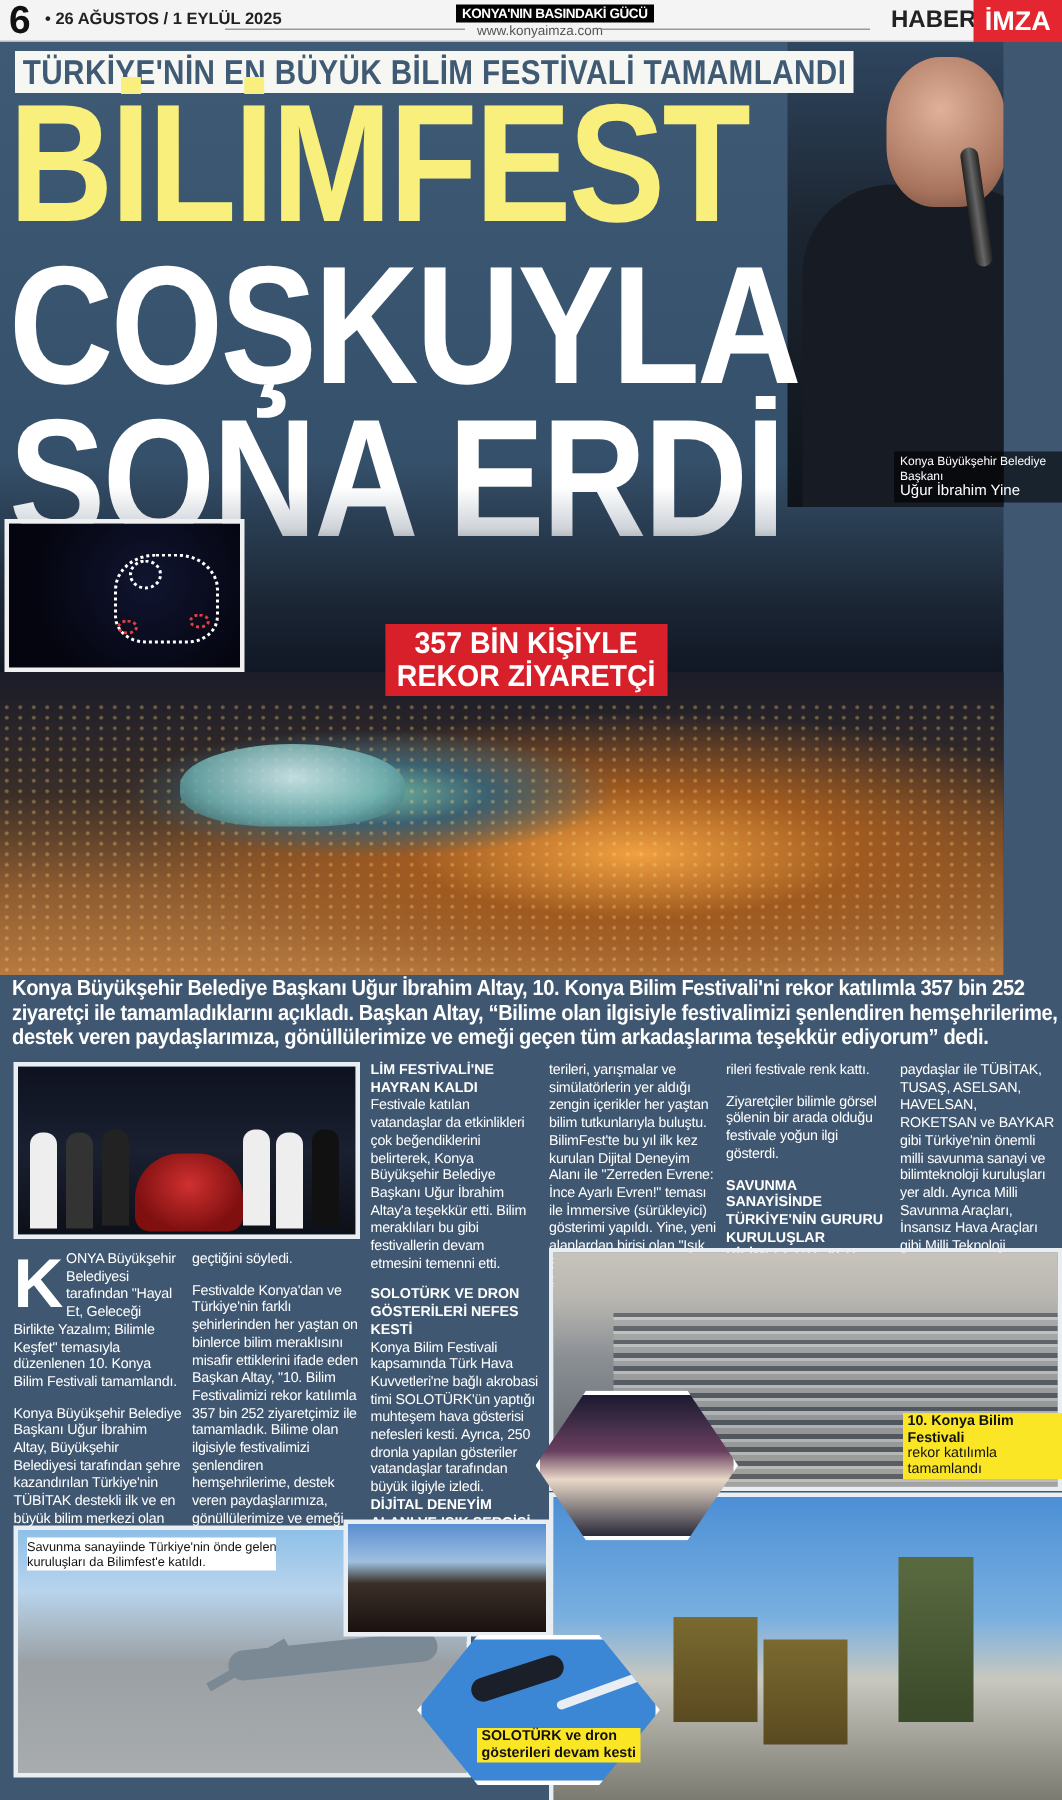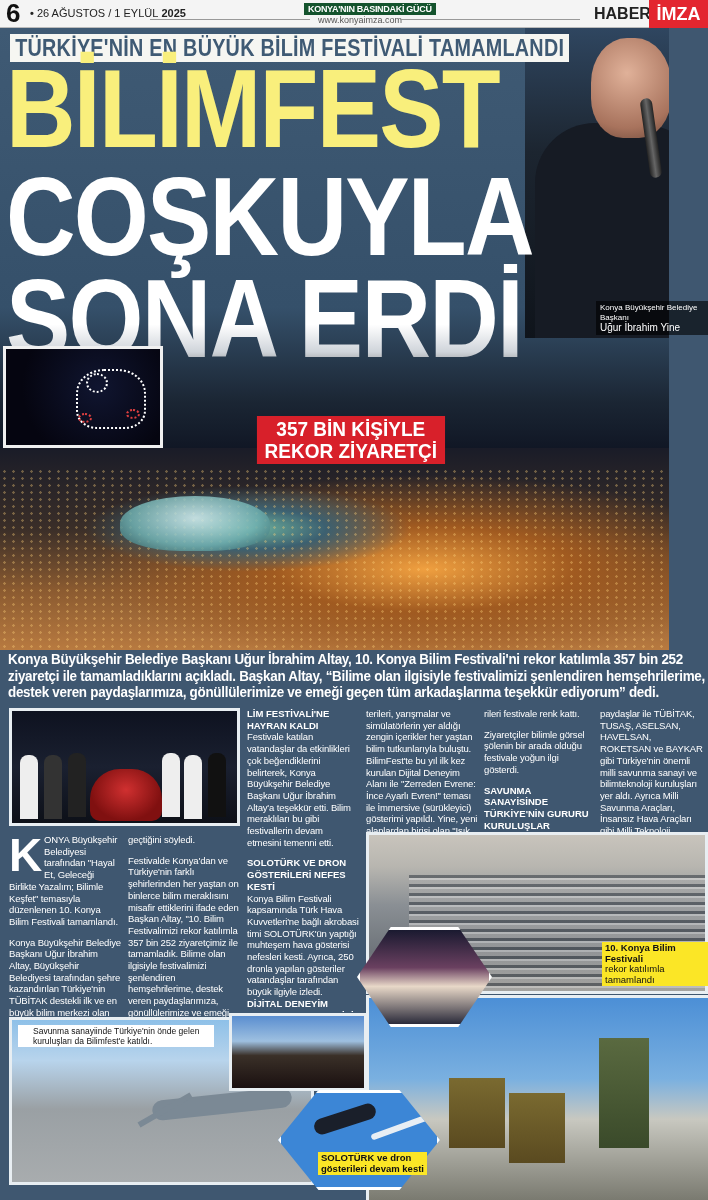--- a/index.html
+++ b/index.html
@@ -1,21 +1,21 @@
 <!DOCTYPE html>
 <html><head>
 <meta charset="utf-8">
 <style>
   * { box-sizing: border-box; margin: 0; padding: 0; }
   body { width: 708px; height: 1200px; overflow: hidden; background: #3f5770; font-family: "Liberation Sans", sans-serif; position: relative; }
   .topbar { position: absolute; left: 0; top: 0; width: 708px; height: 28px; background: #f4f4f4; border-bottom: 1px solid #bbb; }
   .pagenum { position: absolute; left: 6px; top: -2px; font: bold 26px "Liberation Sans", sans-serif; color: #111; }
   .date { position: absolute; left: 30px; top: 7px; font: bold 11px "Liberation Sans", sans-serif; color: #222; }
-  .date b { font-weight: normal; }
-  .slogan { position: absolute; left: 304px; top: 3px; background: #14532d; color: #fff; font: bold 9px "Liberation Sans", sans-serif; padding: 1px 4px; letter-spacing: -0.3px; }
+  .date b { font-weight: bold; }
+  .slogan { position: absolute; left: 304px; top: 3px; background: #000000; color: #fff; font: bold 9px "Liberation Sans", sans-serif; padding: 1px 4px; letter-spacing: -0.3px; }
   .website { position: absolute; left: 318px; top: 15px; font: 9px "Liberation Sans", sans-serif; color: #555; }
   .website-line { position: absolute; top: 19px; height: 1px; background: #999; }
   .haber { position: absolute; left: 594px; top: 5px; font: bold 16px "Liberation Sans", sans-serif; color: #222; }
   .imza { position: absolute; left: 649px; top: 0; width: 59px; height: 28px; background: #e3262f; color: #fff; font: bold 18px "Liberation Sans", sans-serif; text-align: center; line-height: 28px; }
 
   .hero { position: absolute; left: 0; top: 28px; width: 669px; height: 622px; background: linear-gradient(180deg,#3f5a74 0%, #35506a 45%, #1b2634 60%, #0d1220 70%, #2a2320 85%, #4a3a2a 100%); overflow: hidden; }
   .kicker { position: absolute; left: 10px; top: 6px; height: 28px; background: #f6f6f2; color: #3f5a74; font: bold 23px "Liberation Sans", sans-serif; padding: 0 6px; line-height: 28px; letter-spacing: 0.3px; transform: scaleX(0.86); transform-origin: left; white-space: nowrap; }
   .title1 { position: absolute; left: 6px; top: 26px; font: bold 112px "Liberation Sans", sans-serif; color: #f9ef7c; letter-spacing: -2px; line-height: 110px; transform: scaleX(0.86); transform-origin: left; white-space: nowrap; }
   .title2 { position: absolute; left: 6px; top: 134px; font: bold 112px "Liberation Sans", sans-serif; color: #ffffff; letter-spacing: -2px; line-height: 110px; transform: scaleX(0.86); transform-origin: left; white-space: nowrap; }
   .title3 { position: absolute; left: 6px; top: 236px; font: bold 112px "Liberation Sans", sans-serif; color: #ffffff; letter-spacing: -2px; line-height: 110px; transform: scaleX(0.86); transform-origin: left; white-space: nowrap; background: linear-gradient(180deg,#fff 55%, #cfd4da 80%, #777 100%); -webkit-background-clip: text; background-clip: text; -webkit-text-fill-color: transparent; }
@@ -65,21 +65,21 @@
   .label-yellow { position: absolute; background: #fbe626; color: #111; font: bold 9.5px "Liberation Sans", sans-serif; line-height: 10.5px; padding: 1px 3px; }
   .label-yellow .thin { font-weight: normal; }
 
   .military-photo { left: 366px; top: 995px; width: 342px; height: 205px; background: linear-gradient(180deg,#4c8fd6 0%, #7ab0e0 40%, #c8c8c0 60%, #7a7a70 100%); border-right: none; border-bottom: none; }
   .tank { position: absolute; width: 56px; height: 70px; background: linear-gradient(180deg,#7a6a30,#5a4a20); }
   .tank2 { position: absolute; width: 50px; height: 110px; background: linear-gradient(180deg,#5a6a40,#3a4a2a); }
 
   .drone-expo { left: 9px; top: 1017px; width: 305px; height: 168px; background: linear-gradient(180deg,#8ec0e8 0%, #b8d4ec 25%, #9aa0a4 55%, #a8acae 100%); }
   .uav { position: absolute; left: 140px; top: 74px; width: 140px; height: 20px; background: #7b8995; border-radius: 10px; transform: rotate(-6deg); }
   .uav-wing { position: absolute; left: 150px; top: 60px; width: 6px; height: 60px; background: #7b8995; transform: rotate(60deg); }
-  .drone-expo-caption { position: absolute; left: 18px; top: 1025px; background: #fff; color: #111; font: 8.5px "Liberation Sans", sans-serif; line-height: 10px; padding: 1px 15px; }
+  .drone-expo-caption { position: absolute; left: 18px; top: 1025px; background: #fff; color: #111; font: 8.5px "Liberation Sans", sans-serif; line-height: 10px; padding: 1px 0; }
 
   .crowd-photo { left: 229px; top: 1013px; width: 138px; height: 78px; background: linear-gradient(180deg,#5a8ed0 0%, #9ec0e0 35%, #3a3028 55%, #1a1010 100%); }
   .jet-hex { position: absolute; left: 278px; top: 1090px; width: 162px; height: 100px; clip-path: polygon(25% 0%, 75% 0%, 100% 50%, 75% 100%, 25% 100%, 0% 50%); background: #3c86d6; border: 3px solid #fff; }
   .jet { position: absolute; left: 32px; top: 18px; width: 64px; height: 16px; background: #1a1f2a; border-radius: 8px; transform: rotate(-18deg); }
   .smoke { position: absolute; left: 88px; top: 28px; width: 80px; height: 6px; background: #e8eef4; transform: rotate(-20deg); border-radius: 3px; }
 </style>
 </head>
 <body>
 
 <div class="topbar">

